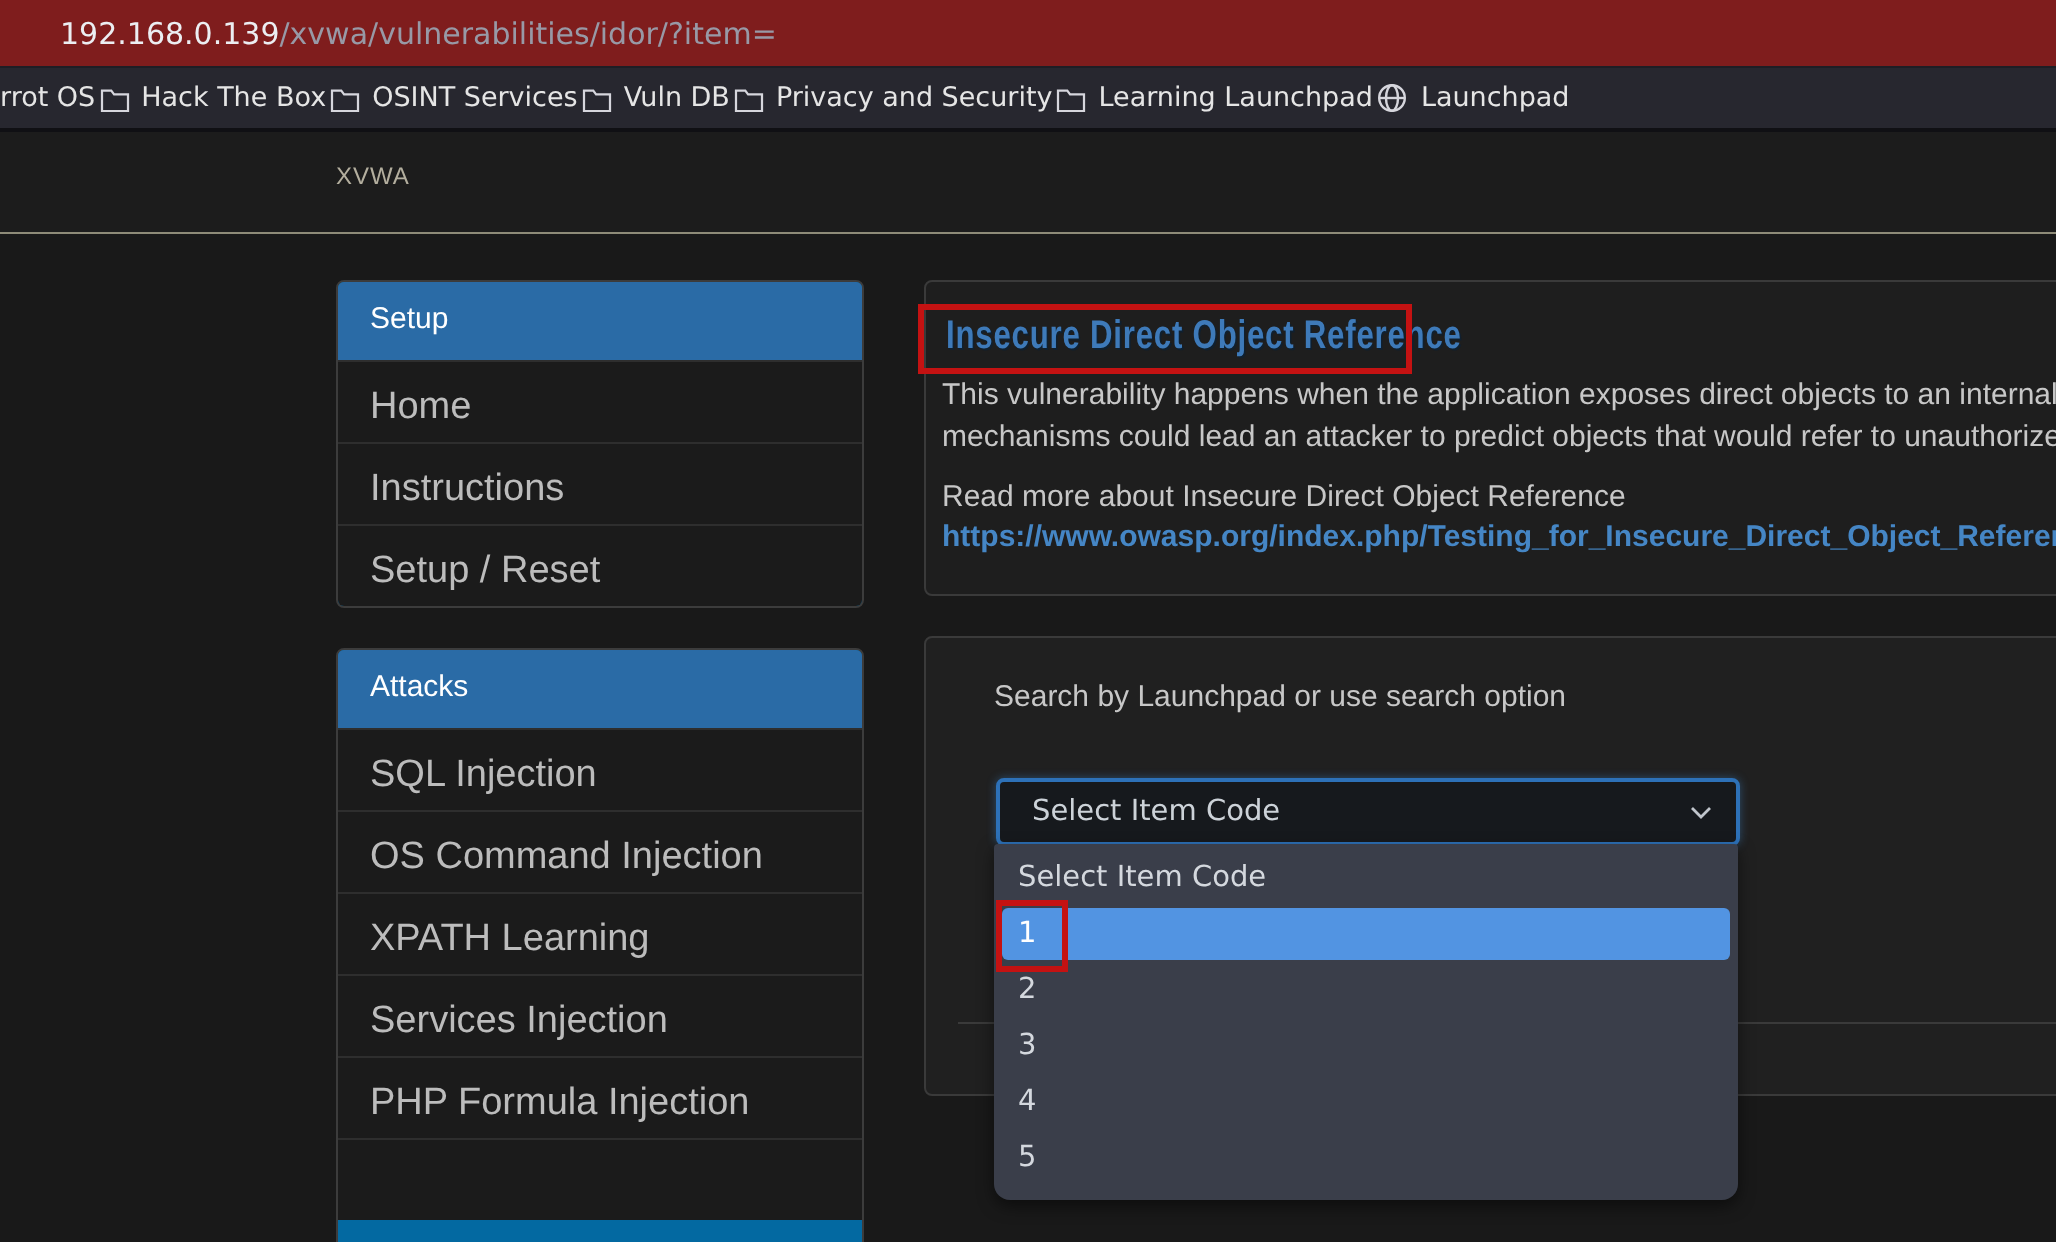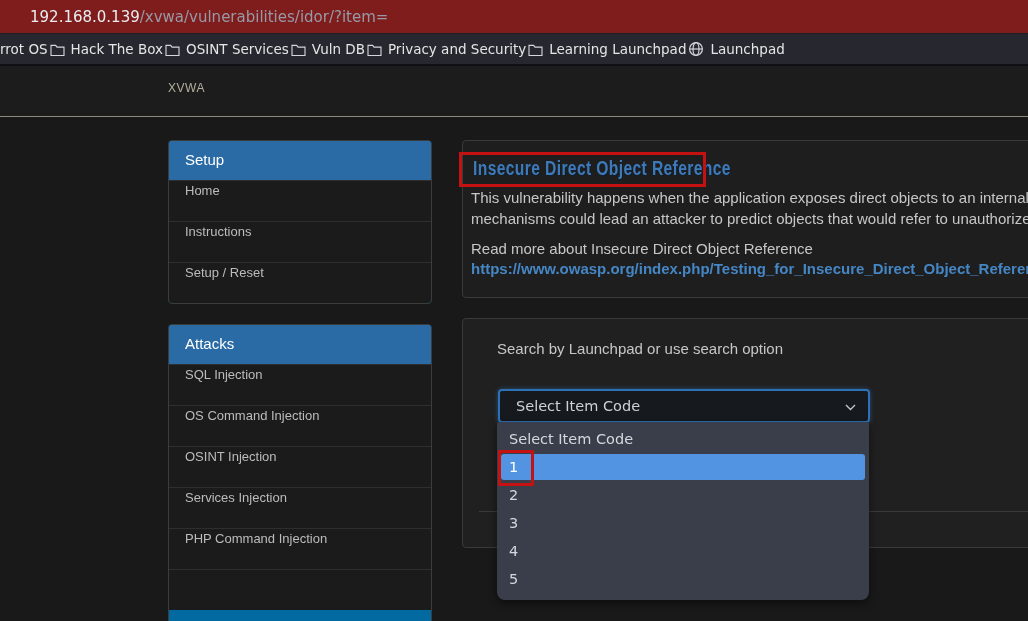--- a/index.html
+++ b/index.html
@@ -26,21 +26,21 @@
   .site-header { position:absolute; left:0; top:66px; width:1028px; height:51px;
             background:#1c1c1c; border-bottom:1px solid #8e8b78; }
   .brand { position:absolute; left:168px; top:15px; font-size:12px; color:#b3ae9e;
            letter-spacing:.5px; }
 
   
   .panel-side { position:absolute; width:264px; border:1px solid #3c3c3c;
                 border-radius:4px; overflow:hidden; background:#0369a1; }
   .panel-side .phead { background:#2a6ba6; color:#fff; font-size:15px;
                 padding:10px 16px; height:39px; }
-  .panel-side .pitem { color:#bcbcbc; font-size:13px; padding:2px 16px;
+  .panel-side .pitem { color:#bcbcbc; font-size:19px; padding:12px 16px;
                 height:41px; border-top:1px solid #2e2e2e; background:#1b1b1b; }
   #setup-panel { left:168px; top:140px; }
   #attacks-panel { left:168px; top:324px; height:500px; }
 
   
   .panel-main { position:absolute; left:462px; width:645px;
                 background:#1e1e1e; border:1px solid #3a3a3a; border-radius:4px; }
   #desc-panel { top:140px; height:158px; }
   #search-panel { top:318px; height:230px; background:#202020; }
 
@@ -153,23 +153,23 @@
     <div class="phead">Setup</div>
     <div class="pitem">Home</div>
     <div class="pitem">Instructions</div>
     <div class="pitem">Setup / Reset</div>
   </div>
 
   <div class="panel-side" id="attacks-panel">
     <div class="phead">Attacks</div>
     <div class="pitem">SQL Injection</div>
     <div class="pitem">OS Command Injection</div>
-    <div class="pitem">OSINT Injection</div>
+    <div class="pitem">XPATH Learning</div>
     <div class="pitem">Services Injection</div>
-    <div class="pitem">PHP Command Injection</div>
+    <div class="pitem">PHP Formula Injection</div>
     <div class="pitem"></div>
   </div>
 
   <div class="panel-main" id="desc-panel">
     <div class="vuln-title">Insecure Direct Object Reference</div>
     <div class="annotation" id="anno-title"></div>
     <div class="desc-line" id="dl1">This vulnerability happens when the application exposes direct objects to an internal resources based on user supplied input. Weak access control</div>
     <div class="desc-line" id="dl2">mechanisms could lead an attacker to predict objects that would refer to unauthorized resources and access them.</div>
     <div class="desc-line" id="read-more">Read more about Insecure Direct Object Reference</div>
     <a class="owasp-link" href="#">https://www.owasp.org/index.php/Testing_for_Insecure_Direct_Object_References_(OTG-AUTHZ-004)</a>

